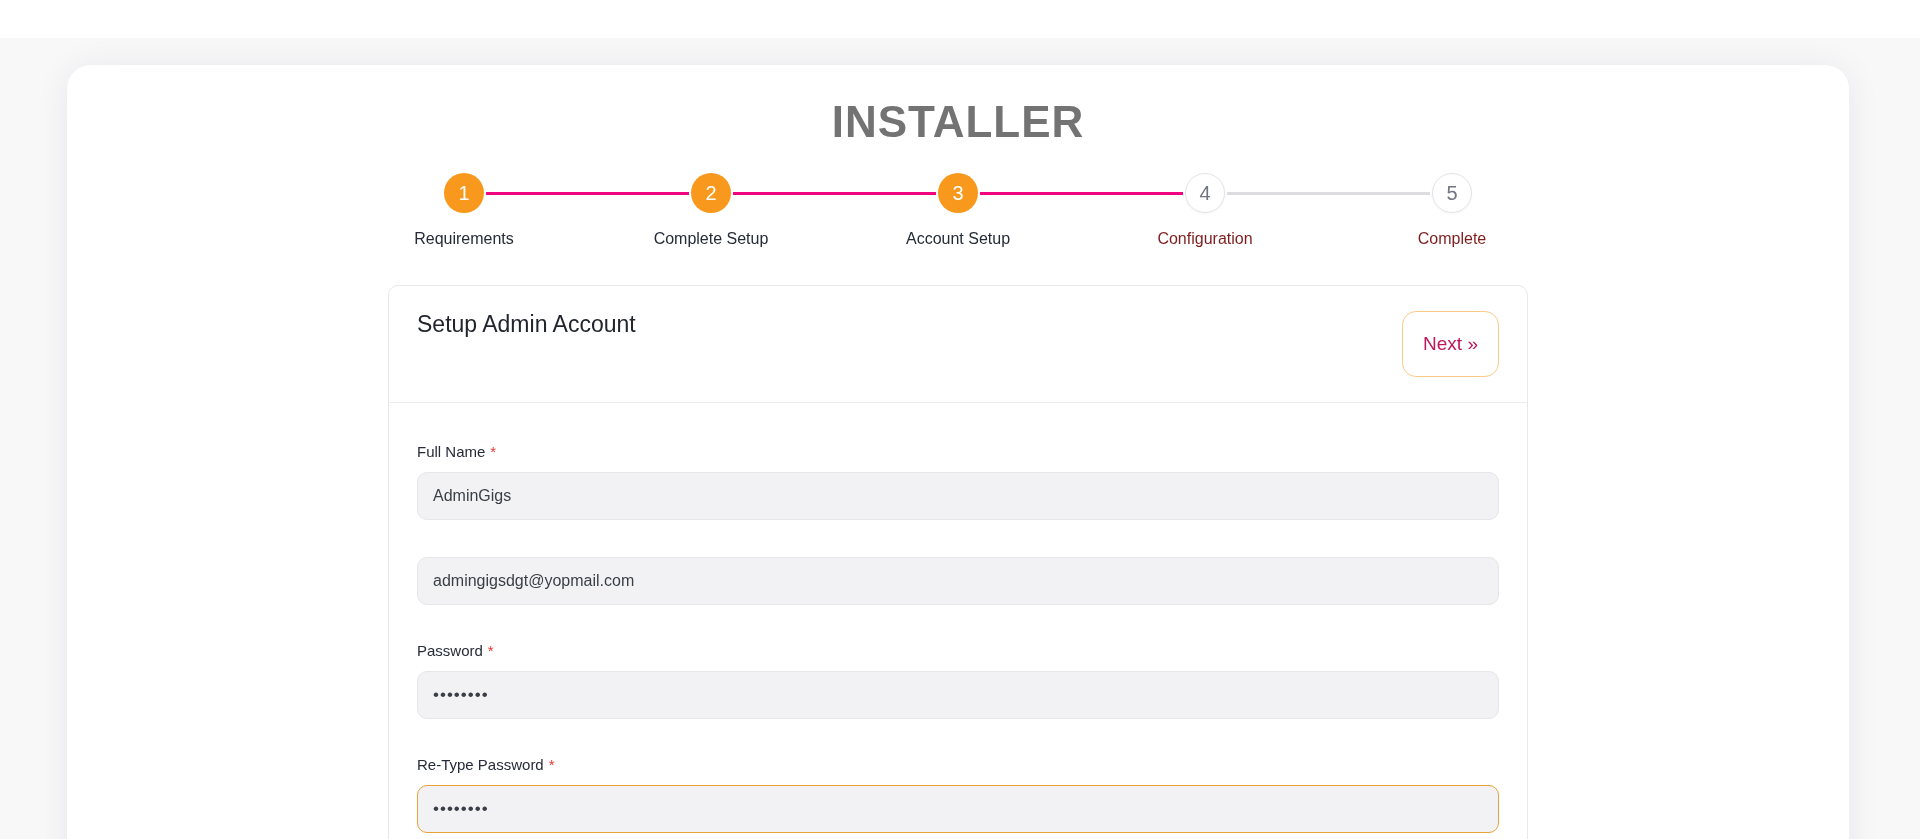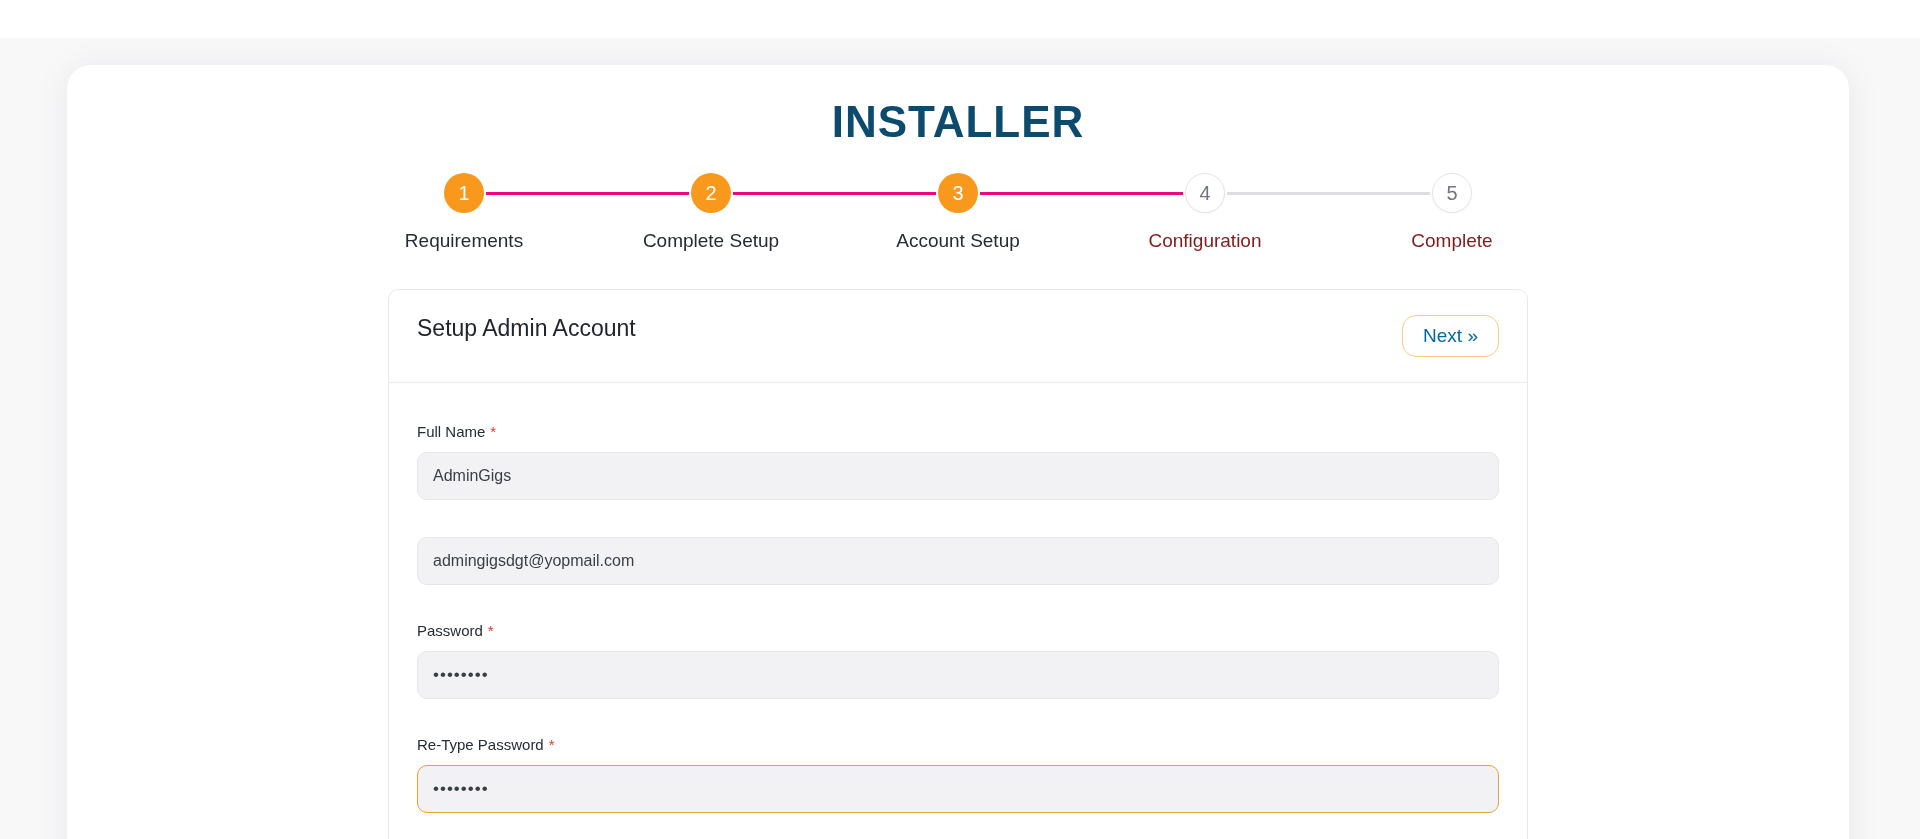--- a/index.html
+++ b/index.html
@@ -6,47 +6,47 @@
   html,body { width:1920px; height:839px; overflow:hidden; background:#ffffff;
               font-family:"Liberation Sans", sans-serif; position:relative; }
 
   .backdrop { position:absolute; left:0; right:0; top:38px; bottom:0; background:#f8f8f9; }
 
   .outer-card { position:absolute; left:67px; top:65px; width:1782px; height:860px;
                 background:#ffffff; border-radius:24px;
                 box-shadow:0 2px 35px rgba(20,20,50,0.07); }
 
   .installer-title { margin-top:32px; text-align:center; font-size:44px; font-weight:700;
-                     letter-spacing:1px; color:#0c4a6e; }
+                     letter-spacing:1px; color:#737373; }
 
   
   .stepper { display:flex; width:1235px; margin:26px auto 0; }
   .step { flex:1; position:relative; display:flex; flex-direction:column; align-items:center; }
   .step::before { content:""; position:absolute; top:19px; height:3px;
                   left:calc(-50% + 22px); right:calc(50% + 22px); }
   .step[data-line="none"]::before { display:none; }
   .step[data-line="pink"]::before { background:#F0047F; }
   .step[data-line="gray"]::before { background:#dcdce1; }
   .circle { width:40px; height:40px; border-radius:50%; display:flex; align-items:center;
             justify-content:center; font-size:20px; z-index:1; background:#fff; }
   .step[data-state="done"] .circle, .step[data-state="active"] .circle
             { background:#F8981D; color:#ffffff; }
   .step[data-state="pending"] .circle { border:1px solid #e3e4e8; color:#6f7581;
             box-shadow:0 1px 3px rgba(0,0,0,0.04); }
-  .step-label { margin-top:17px; font-size:19px; color:#252B37; }
+  .step-label { margin-top:17px; font-size:16px; color:#252B37; }
   .step[data-state="pending"] .step-label { color:#7f1d1d; }
 
   
   .inner-card { width:1140px; margin:37px auto 0; background:#fff;
                 border:1px solid #e8e8ec; border-radius:10px; min-height:440px; }
   .inner-header { display:flex; align-items:flex-start; justify-content:space-between;
                   padding:25px 28px; border-bottom:1px solid #ececee; }
   .inner-title { font-size:23px; font-weight:500; color:#21252e; }
-  .next-btn { background:#ffffff; border:1px solid #FBCB85; color:#0369a1;
-              font-size:19px; font-family:inherit; padding:9px 20px; border-radius:14px;
+  .next-btn { background:#ffffff; border:1px solid #FBCB85; color:#be185d;
+              font-size:19px; font-family:inherit; padding:21px 20px; border-radius:14px;
               cursor:pointer; }
 
   .inner-body { padding:40px 28px 60px; }
   .field { margin-bottom:37px; }
   .field label { display:block; font-size:15px; color:#252B37; margin-bottom:12px; }
   .req { color:#e8352e; margin-left:5px; }
   .field input { width:100%; height:48px; background:#f2f2f4; border:1px solid #e6e6e9;
                  border-radius:10px; padding:0 15px; font-size:16px; color:#3a3f47;
                  font-family:inherit; outline:none; }
   .field input.focus-orange { border:1px solid #E9A23B; }

